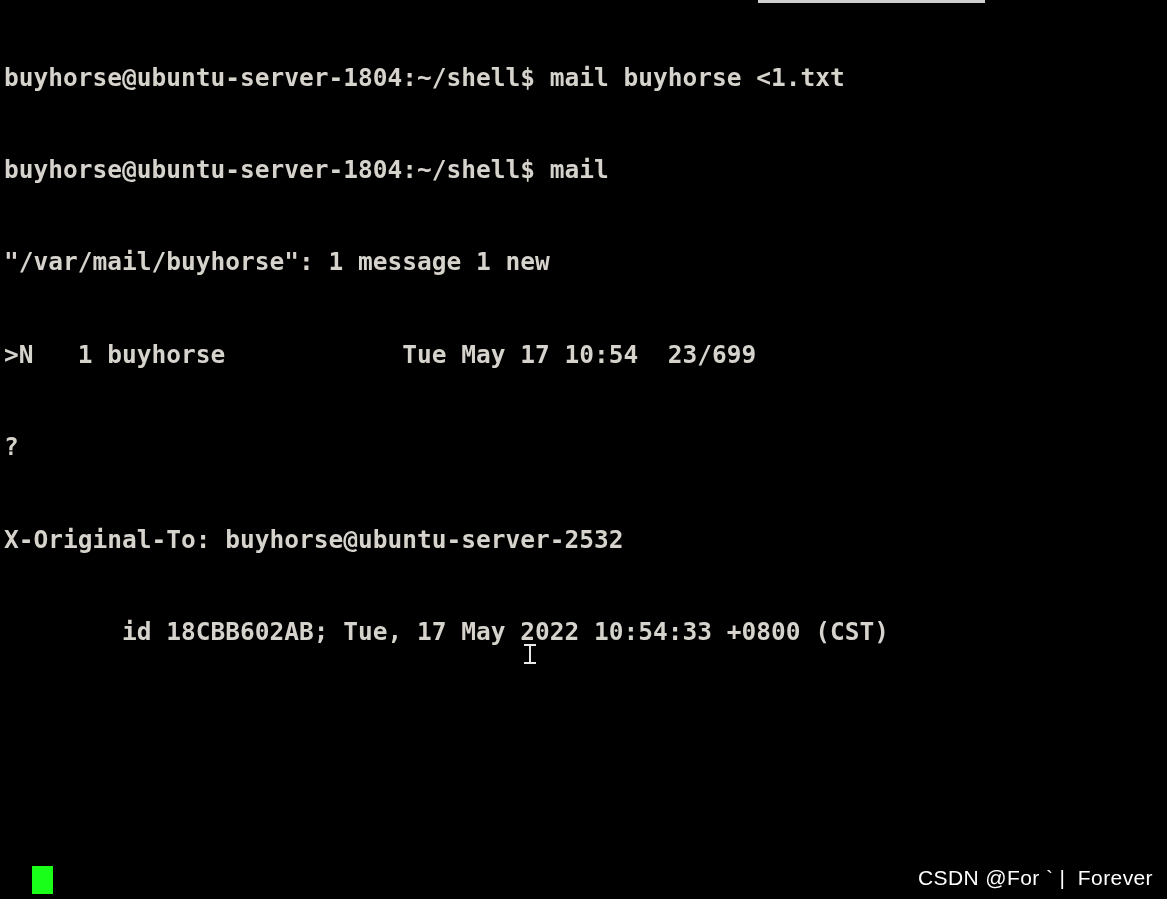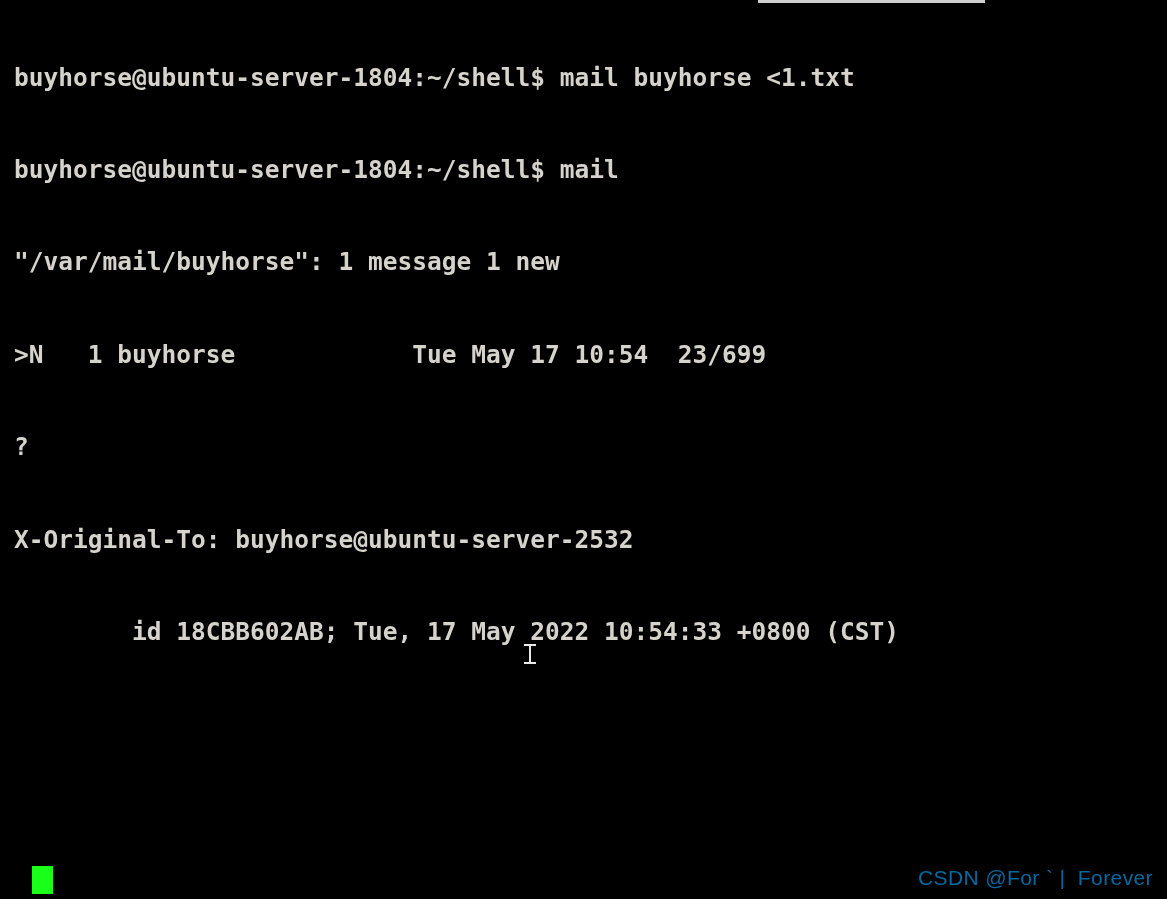--- a/index.html
+++ b/index.html
@@ -22,21 +22,21 @@
     top: 0;
     width: 1167px;
     height: 899px;
     background: #000000;
     color: #d6d2cc;
     font-family: "DejaVu Sans Mono", "Liberation Mono", monospace;
     font-size: 24.5px;
     line-height: 30.8px;
     font-weight: 700;
     letter-spacing: 0px;
-    padding: 1px 0 0 14px;
+    padding: 1px 0 0 4px;
     box-sizing: border-box;
     white-space: pre;
     overflow: hidden;
   }
 
   .tline {
     display: block;
     height: 30.8px;
     white-space: pre;
     color: #d6d2cc;
@@ -87,21 +87,21 @@
     background: #e8e8e8;
   }
   #mouse-ibeam .cap-top { top: 1px; }
   #mouse-ibeam .cap-bottom { top: 19px; }
 
   
   #watermark {
     position: absolute;
     right: 14px;
     bottom: 9px;
-    color: #0369a1;
+    color: #ffffff;
     font-family: "Liberation Sans", sans-serif;
     font-size: 21px;
     font-weight: 400;
     letter-spacing: 0.4px;
     white-space: pre;
   }
 </style>
 </head>
 <body>
 

